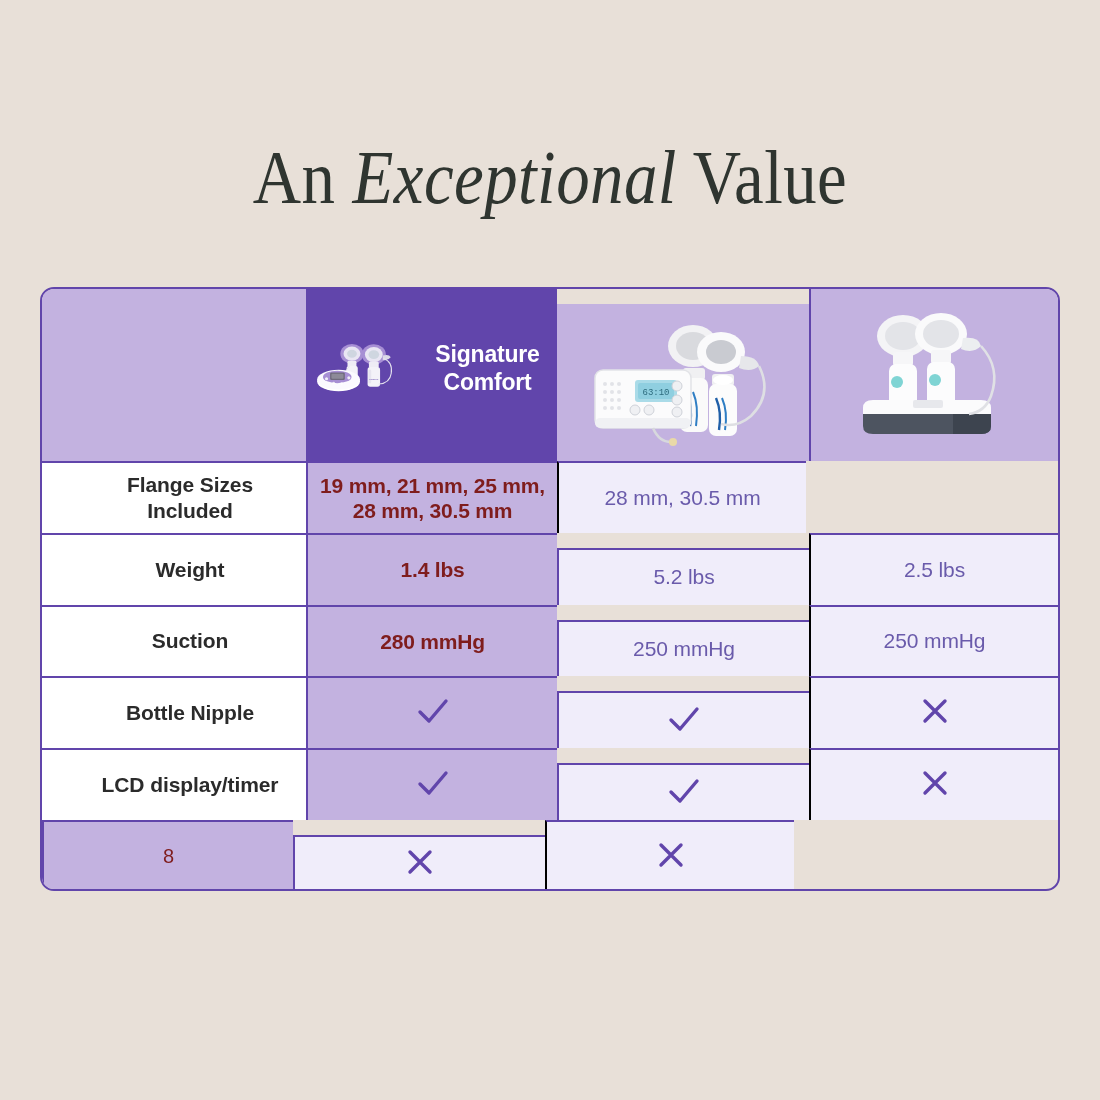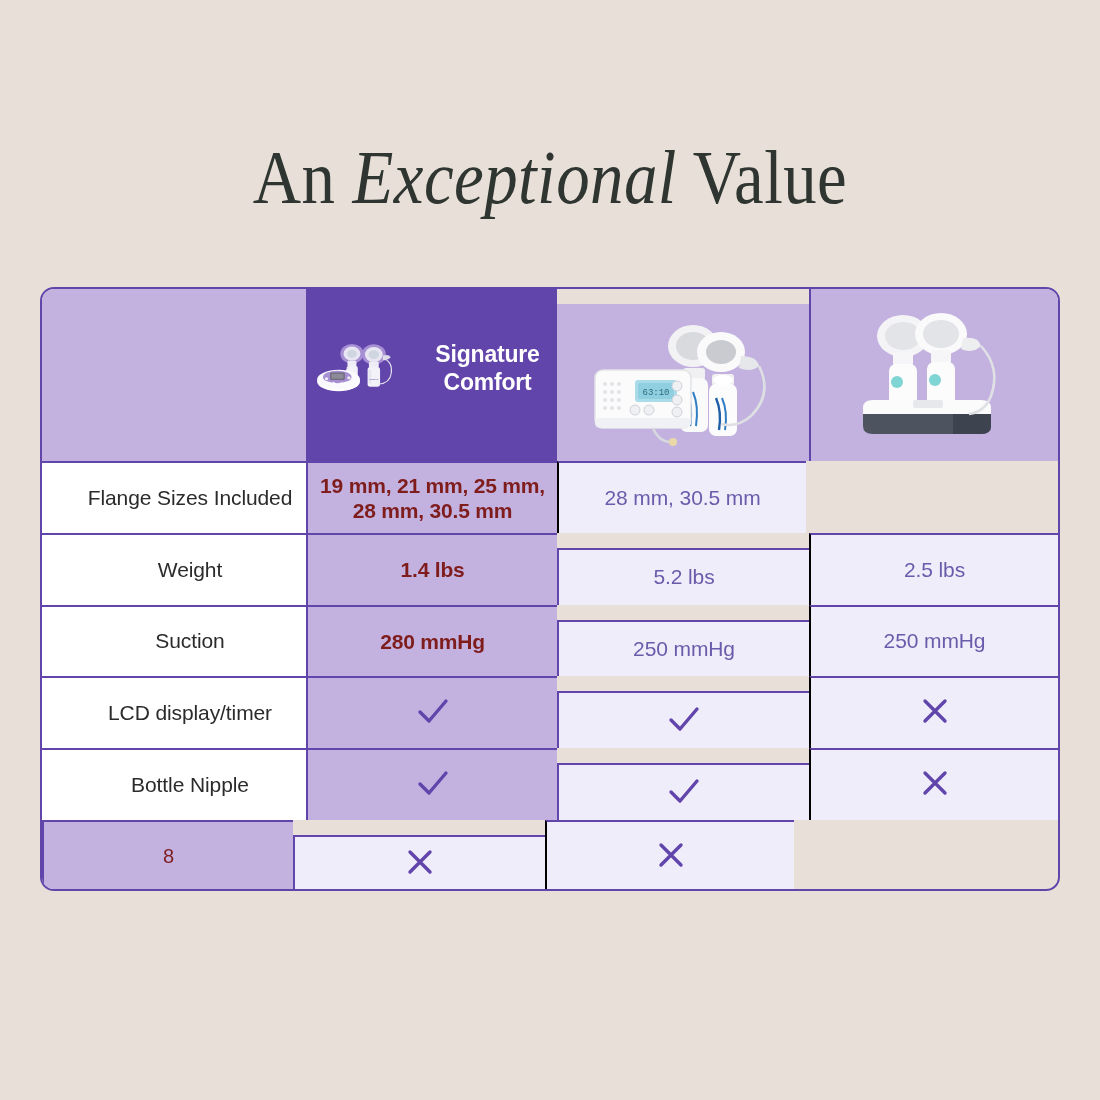--- a/index.html
+++ b/index.html
@@ -103,21 +103,21 @@
   }
 
   
   .body .c0 { background: #ffffff; }
   .body .c1 { background: #c3b2e0; }
   .body .c2, .body .c3 { background: #f0edfa; }
 
   .feat-label {
     color: #2b2b2b;
     font-size: 21px;
-    font-weight: normal;
+    font-weight: bold;
     letter-spacing: -0.1px;
     line-height: 26px;
     padding: 0 8px;
     margin-left: 32px;
   }
 
   .hl-value {
     color: #7f1d1d;
     font-size: 21px;
     font-weight: bold;
@@ -348,21 +348,21 @@
       <div class="cell c2">
         <span class="comp-value">250 mmHg</span>
       </div>
       <div class="cell c3">
         <span class="comp-value">250 mmHg</span>
       </div>
     </div>
 
     <div class="row body">
       <div class="cell c0">
-        <span class="feat-label">LCD display/timer</span>
+        <span class="feat-label">Bottle Nipple</span>
       </div>
       <div class="cell c1">
         <span class="mark">
           <svg width="42" height="42" viewBox="0 0 42 42">
               <path d="M8 22 L17 31 L34 11" stroke="#6145ab" stroke-width="3.4" fill="none" stroke-linecap="round" stroke-linejoin="round"></path>
             </svg>
         </span>
       </div>
       <div class="cell c2">
         <span class="mark">
@@ -375,21 +375,21 @@
         <span class="mark">
           <svg width="38" height="38" viewBox="0 0 38 38">
               <path d="M9 9 L29 29 M29 9 L9 29" stroke="#6145ab" stroke-width="3.4" fill="none" stroke-linecap="round"></path>
             </svg>
         </span>
       </div>
     </div>
 
     <div class="row body">
       <div class="cell c0">
-        <span class="feat-label">Bottle Nipple</span>
+        <span class="feat-label">LCD display/timer</span>
       </div>
       <div class="cell c1">
         <span class="mark">
           <svg width="42" height="42" viewBox="0 0 42 42">
               <path d="M8 22 L17 31 L34 11" stroke="#6145ab" stroke-width="3.4" fill="none" stroke-linecap="round" stroke-linejoin="round"></path>
             </svg>
         </span>
       </div>
       <div class="cell c2">
         <span class="mark">

